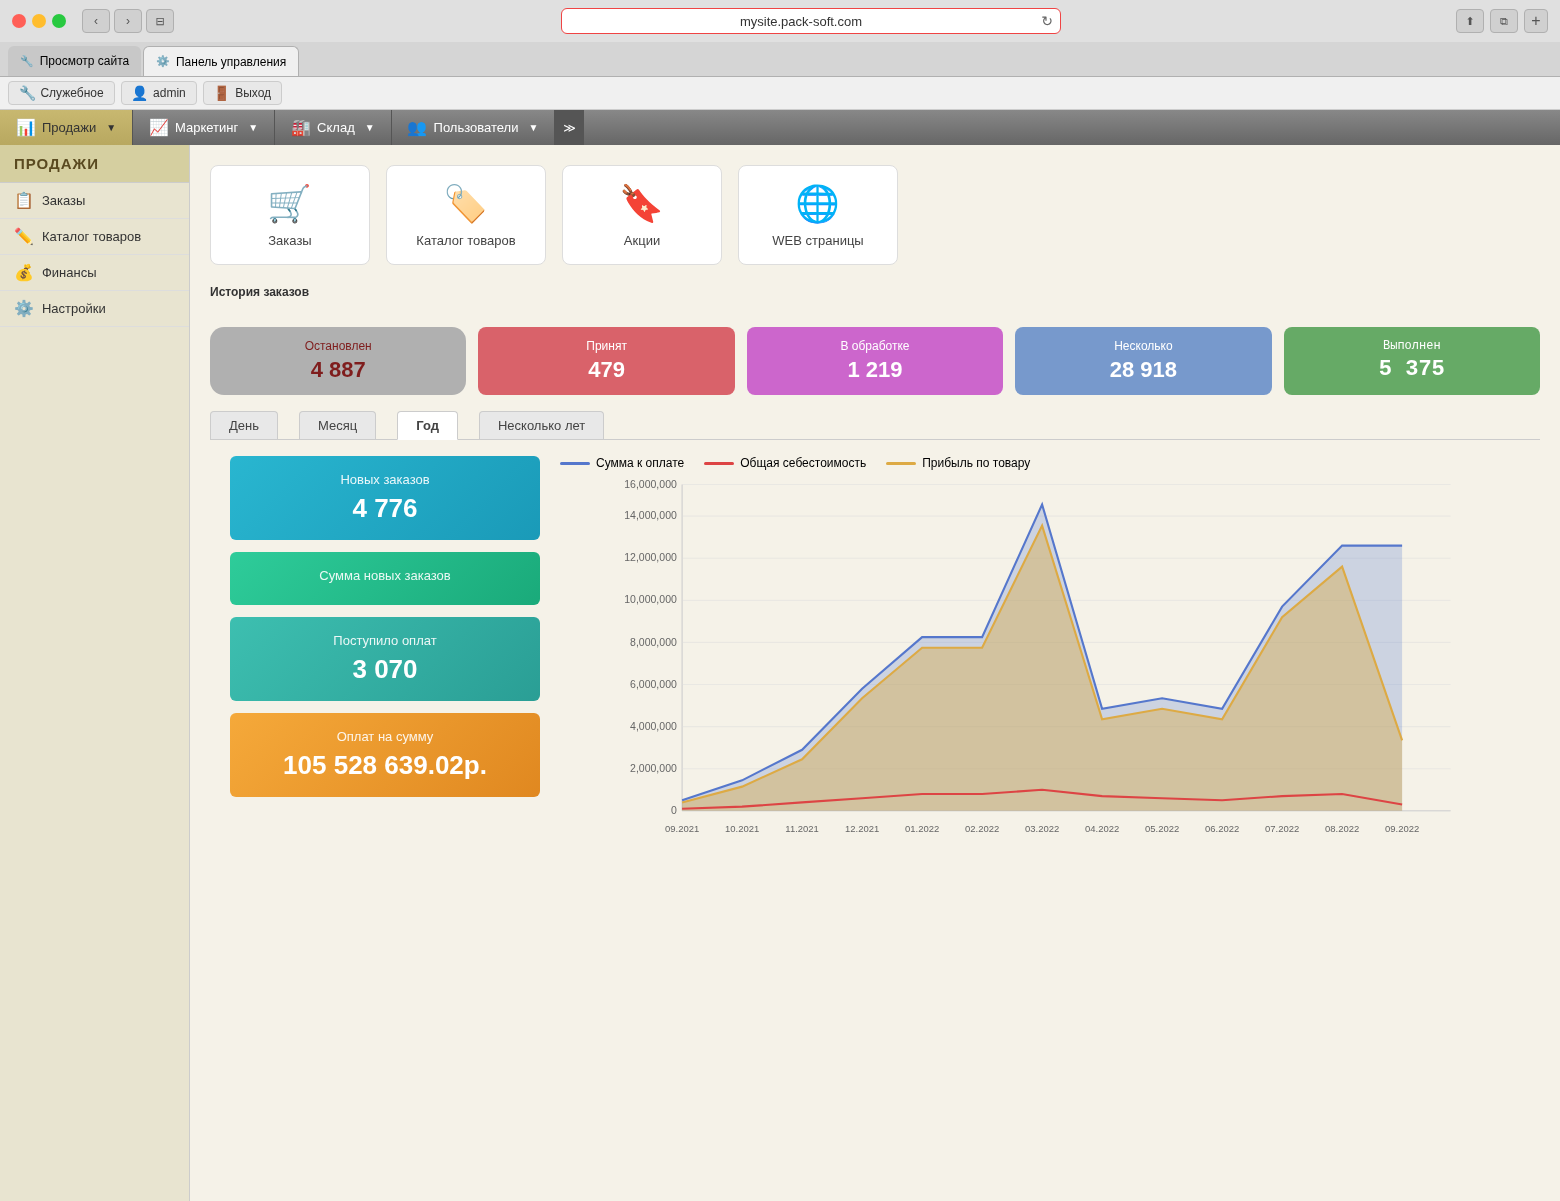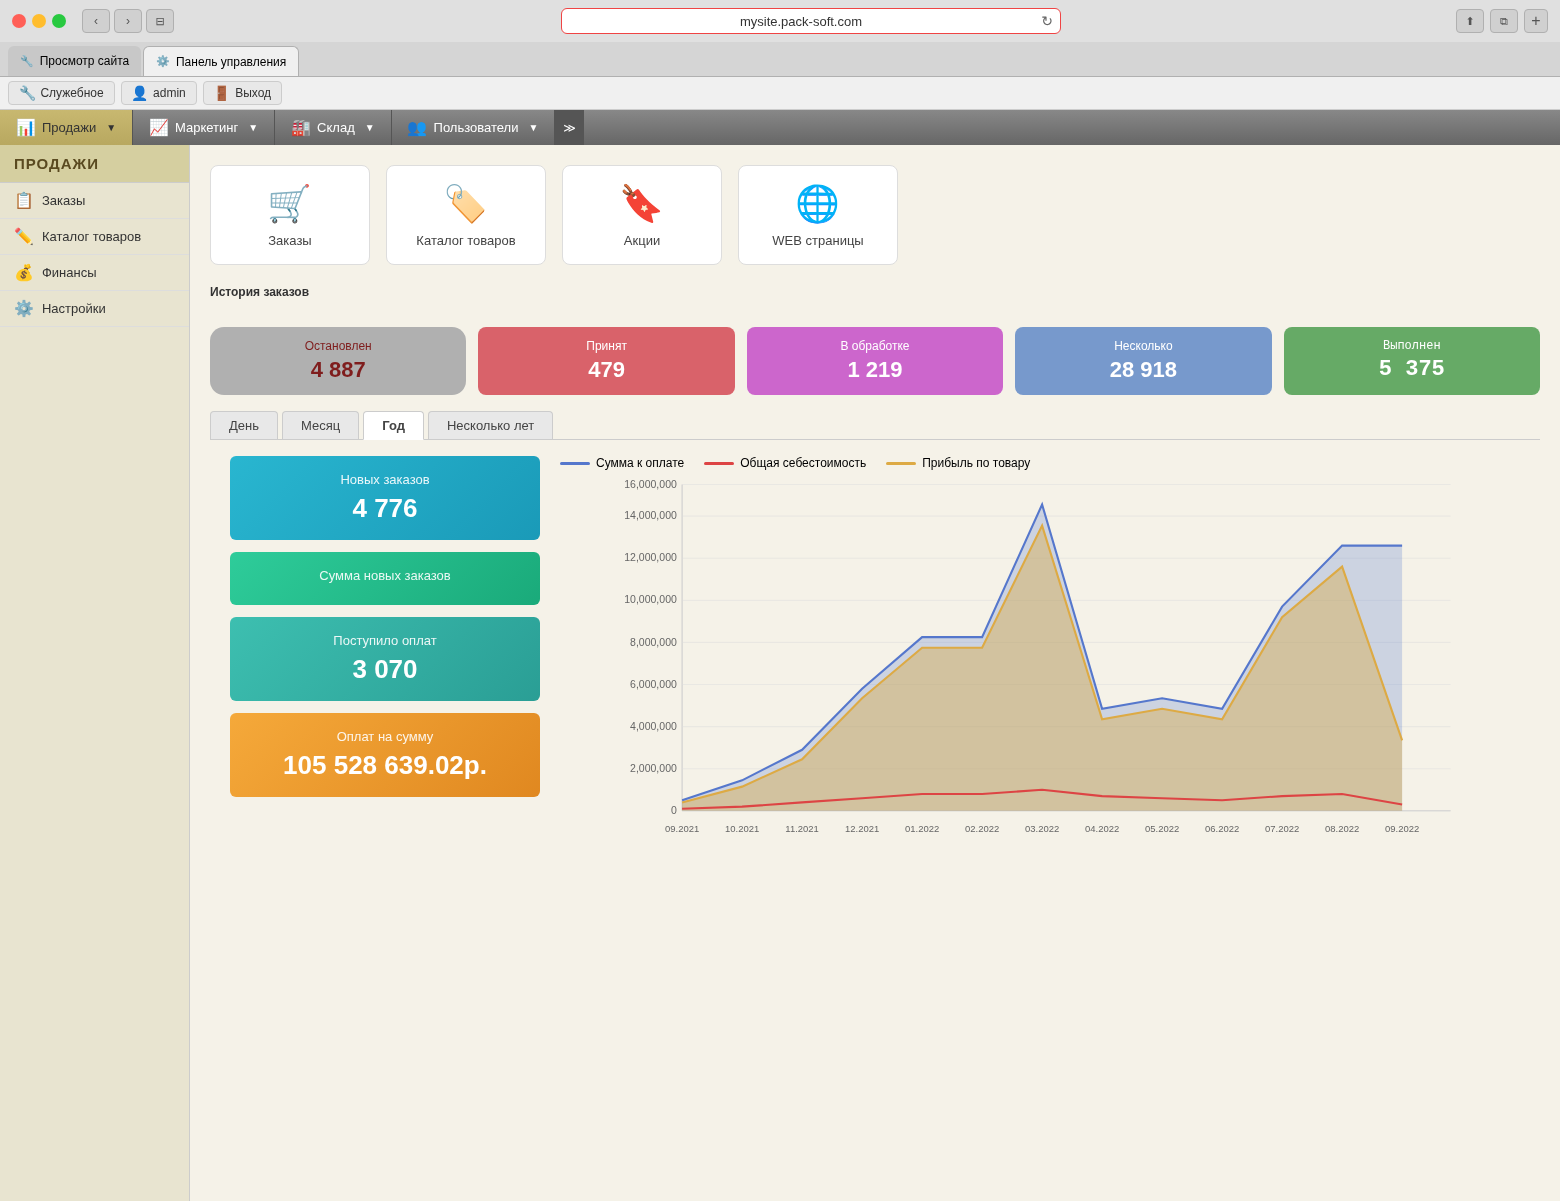--- a/index.html
+++ b/index.html
@@ -69,21 +69,21 @@
     .status-card { flex: 1; text-align: center; padding: 12px 8px; border-radius: 8px; color: white; font-size: 12px; }
     .status-card.gray { background: #b0b0b0; color: #7f1d1d; border-radius: 14px; }
     .status-card.red { background: #d9626a; }
     .status-card.purple { background: #cc66cc; }
     .status-card.blue { background: #7799cc; }
     .status-card.green { background: #66aa66; font-family: Liberation Mono, monospace; }
     .status-card-label { font-size: 12px; margin-bottom: 4px; }
     .status-card-value { font-size: 22px; font-weight: bold; }
 
     
-    .period-tabs { display: flex; gap: 4px; margin-bottom: 16px; border-bottom: 1px solid #ccc; padding-bottom: 0; }
+    .period-tabs { display: flex; gap: 21px; margin-bottom: 16px; border-bottom: 1px solid #ccc; padding-bottom: 0; }
     .period-tab { padding: 6px 18px; border: 1px solid #ccc; border-bottom: none; border-radius: 4px 4px 0 0; background: #e8e8e8; font-size: 13px; cursor: pointer; color: #444; }
     .period-tab.active { background: white; border-bottom: 1px solid white; margin-bottom: -1px; font-weight: bold; }
 
     
     .dashboard { display: flex; gap: 0; padding: 0 20px 20px; }
 
     
     .metrics { display: flex; flex-direction: column; gap: 12px; width: 310px; }
     .metric-card { padding: 16px 20px; border-radius: 6px; color: white; text-align: center; }
     .metric-card.cyan { background: linear-gradient(135deg, #29b6d0, #1a9ab8); }

